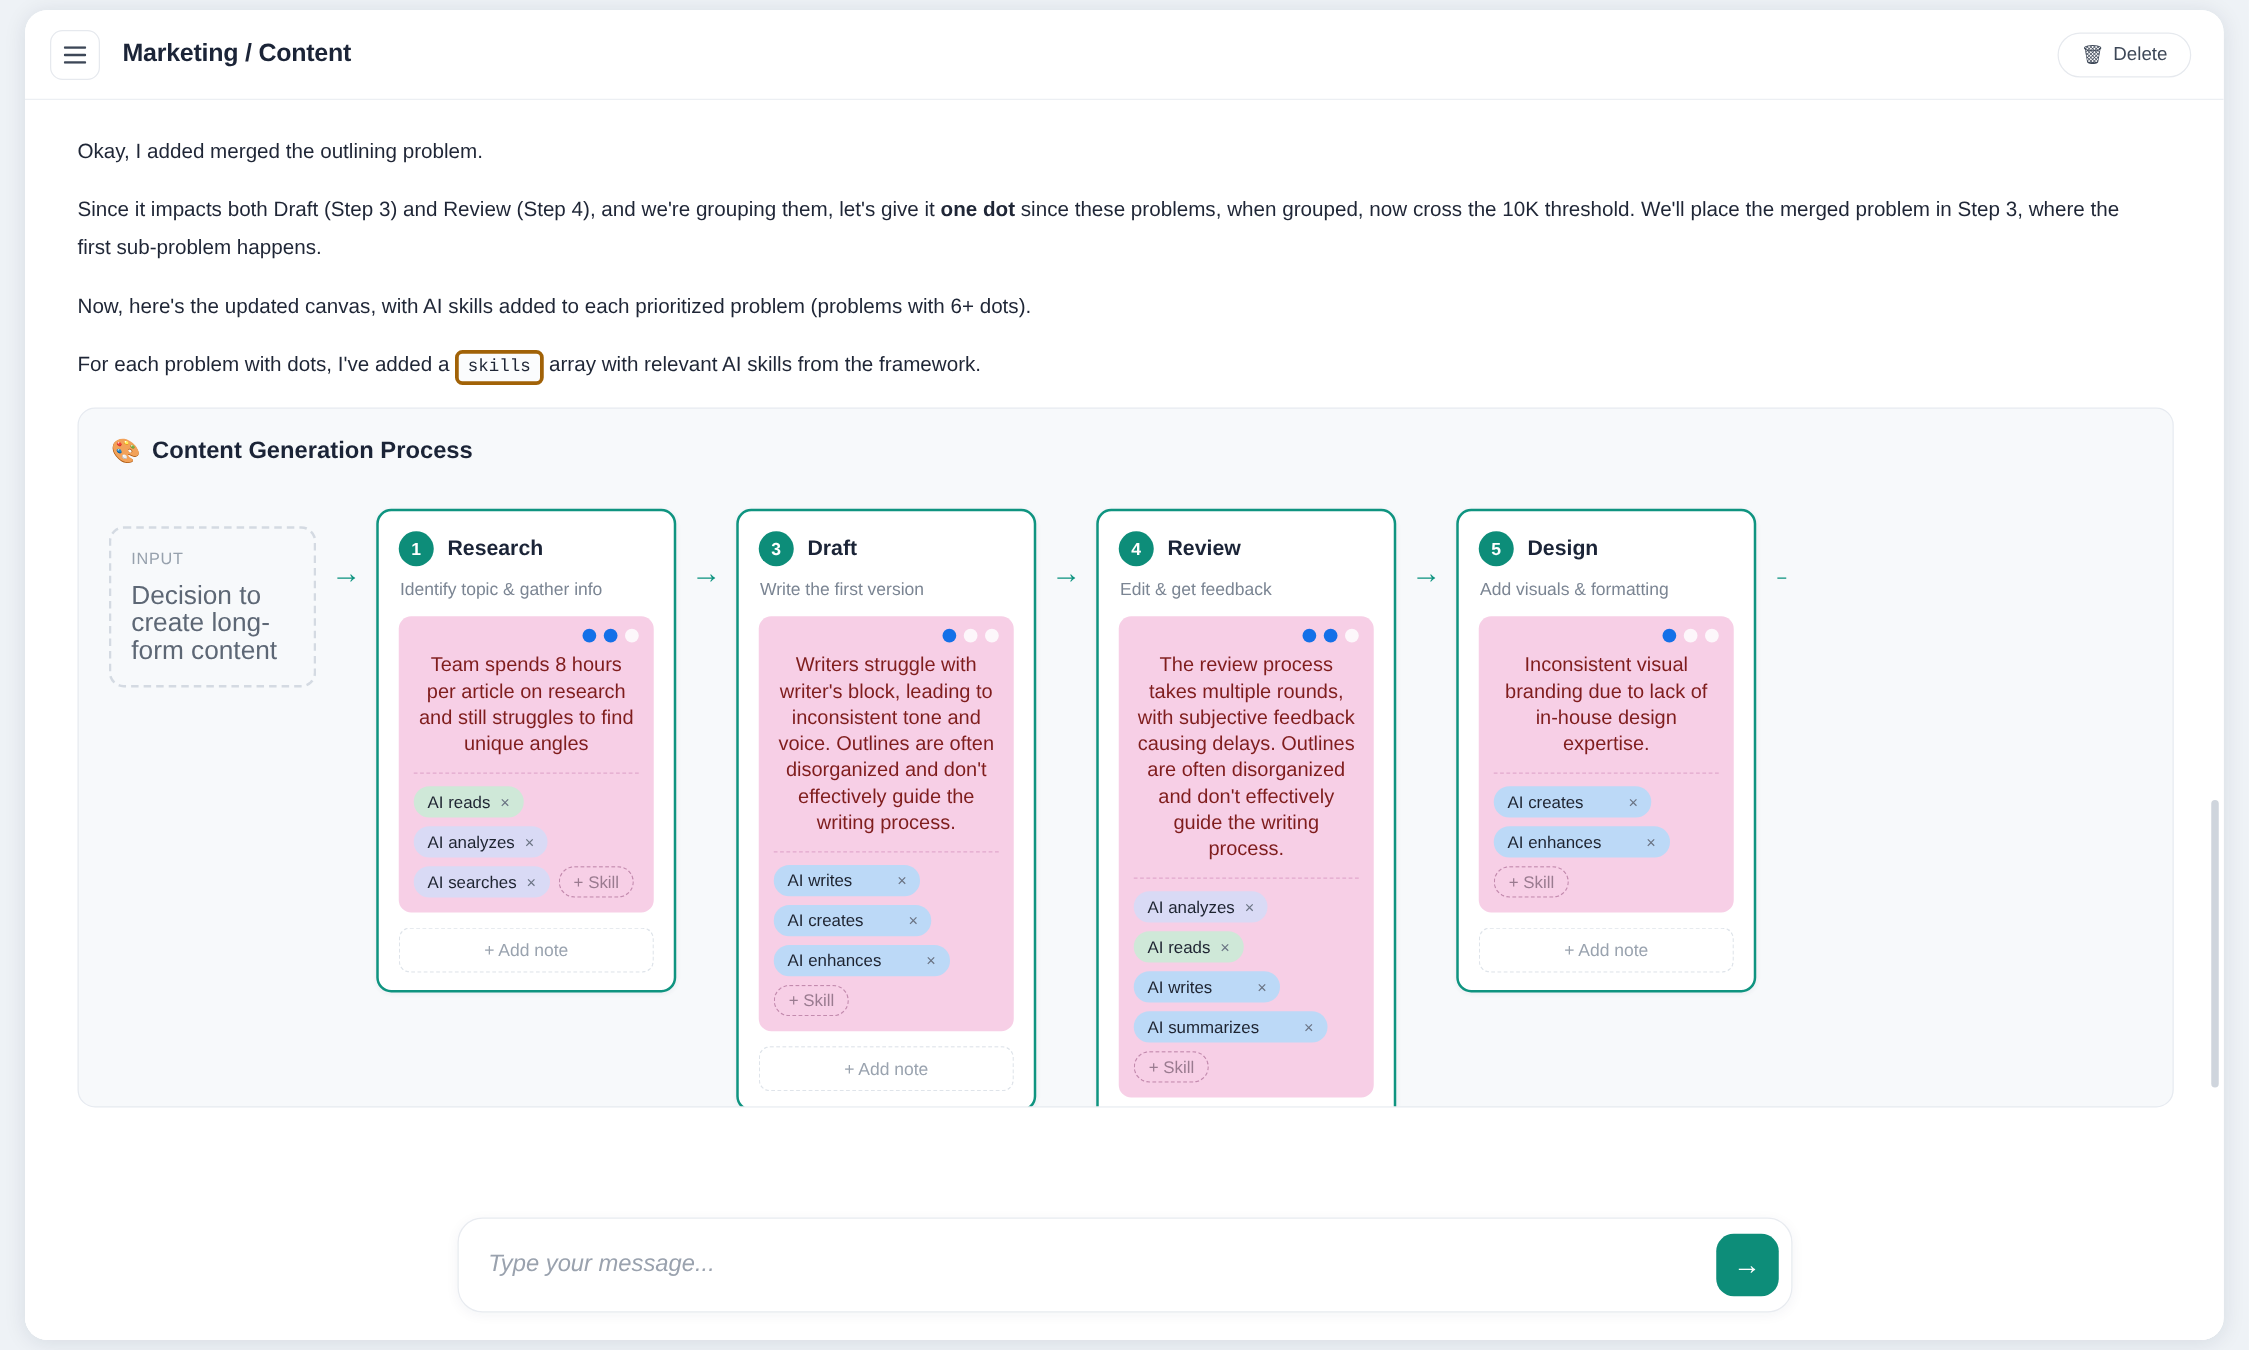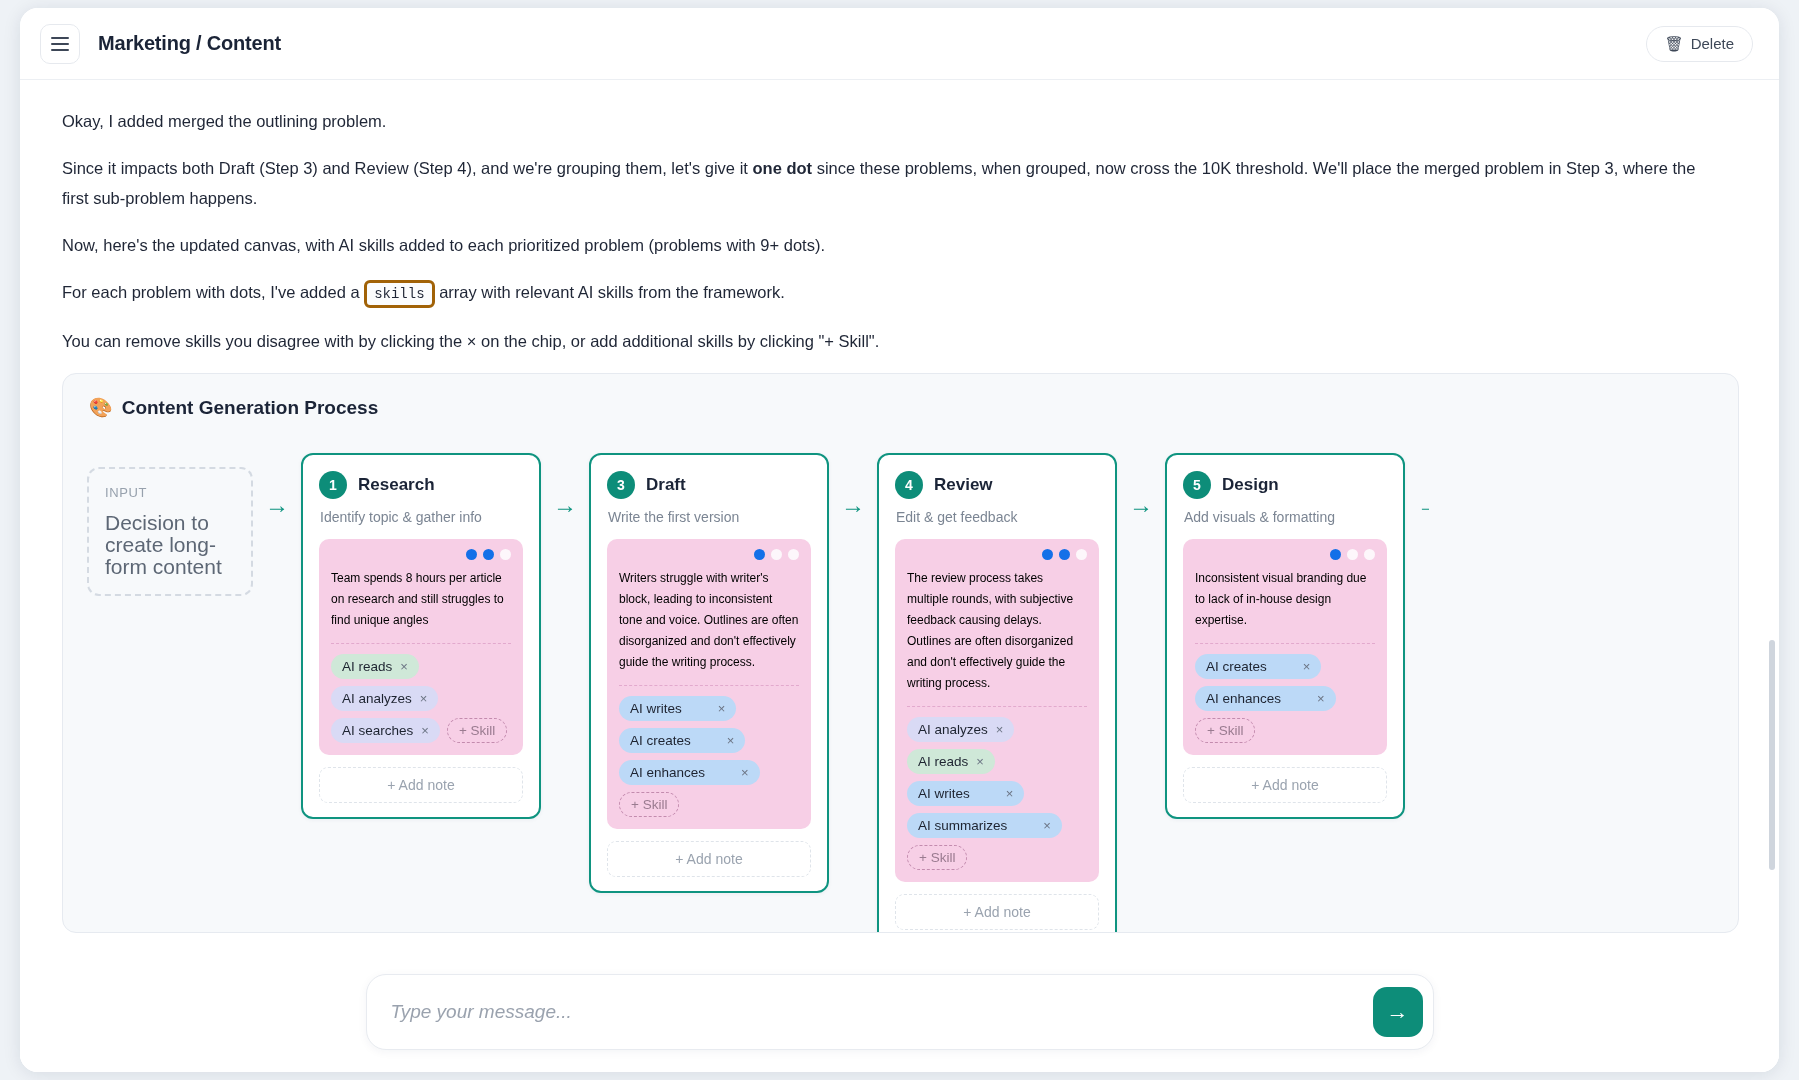--- a/index.html
+++ b/index.html
@@ -127,21 +127,21 @@
   
   .note {
     background: #f7cfe6;
     border-radius: 10px;
     padding: 10px 12px 12px 12px;
   }
   .dots { display: flex; gap: 6px; justify-content: flex-end; margin-bottom: 8px; }
   .dot { width: 11px; height: 11px; border-radius: 50%; }
   .dot.on  { background: #1470e8; }
   .dot.off { background: #fdf7fb; }
-  .note-text { font-size: 12px; line-height: 21px; color: #000000; }
+  .note-text { font-size: 16px; line-height: 21px; color: #7f1d1d; text-align: center; }
   .divider { border-top: 1px dashed #e2a9cd; margin: 12px 0 10px 0; }
   .chips { display: flex; flex-wrap: wrap; gap: 7px; }
   .chip {
     display: inline-flex; align-items: center; gap: 8px;
     padding: 5px 11px; border-radius: 14px;
     font-size: 13.5px; color: #1d2330;
     white-space: nowrap; cursor: pointer;
   }
   .chip .x { color: #6b7484; font-size: 13px; }
   .chip.green  { background: #cfe8d8; }
@@ -228,27 +228,26 @@
   </div>
 
   <div class="scroll-body">
 
     <p class="para">Okay, I added merged the outlining problem.</p>
 
     <p class="para">
       <span>Since it impacts both Draft (Step 3) and Review (Step 4), and we're grouping them, let's give it </span><b>one dot</b><span> since these problems, when grouped, now cross the 10K threshold. We'll place the merged problem in Step 3, where the first sub-problem happens.</span>
     </p>
 
-    <p class="para">Now, here's the updated canvas, with AI skills added to each prioritized problem (problems with 9+ dots).</p>
+    <p class="para">Now, here's the updated canvas, with AI skills added to each prioritized problem (problems with 6+ dots).</p>
 
     <p class="para">
       <span>For each problem with dots, I've added a </span><code class="inline">skills</code><span> array with relevant AI skills from the framework.</span>
     </p>
 
-    <p class="para">You can remove skills you disagree with by clicking the × on the chip, or add additional skills by clicking "+ Skill".</p>
 
     <div class="canvas">
       <div class="canvas-title">
         <span>🎨</span>
         <span>Content Generation Process</span>
       </div>
 
       <div class="flow">
 
         <div class="input-node">

